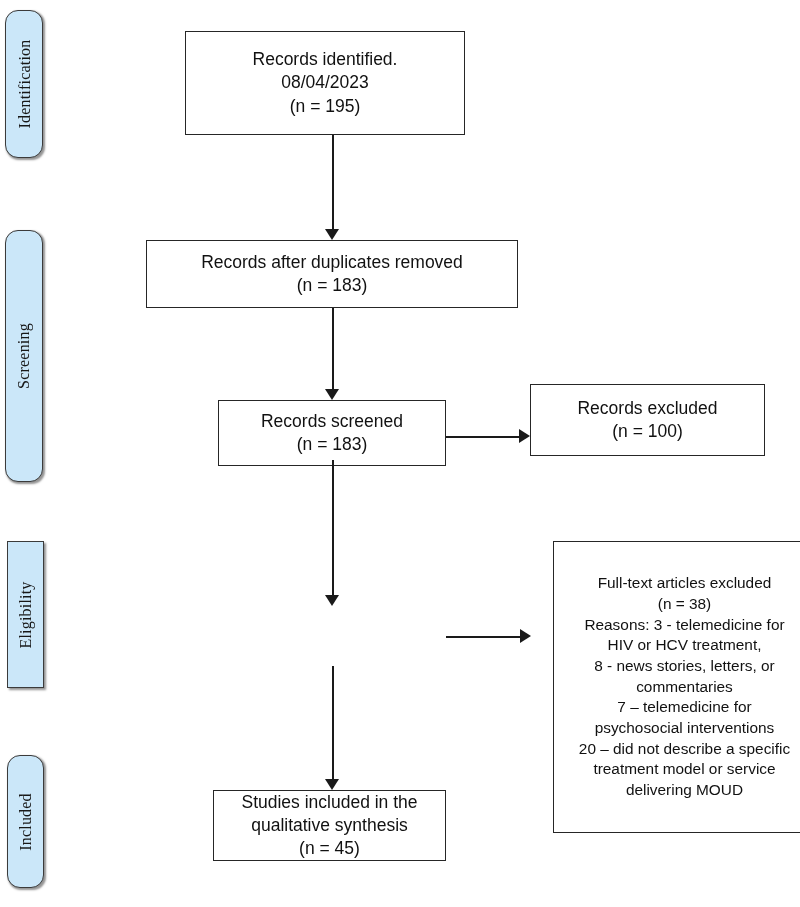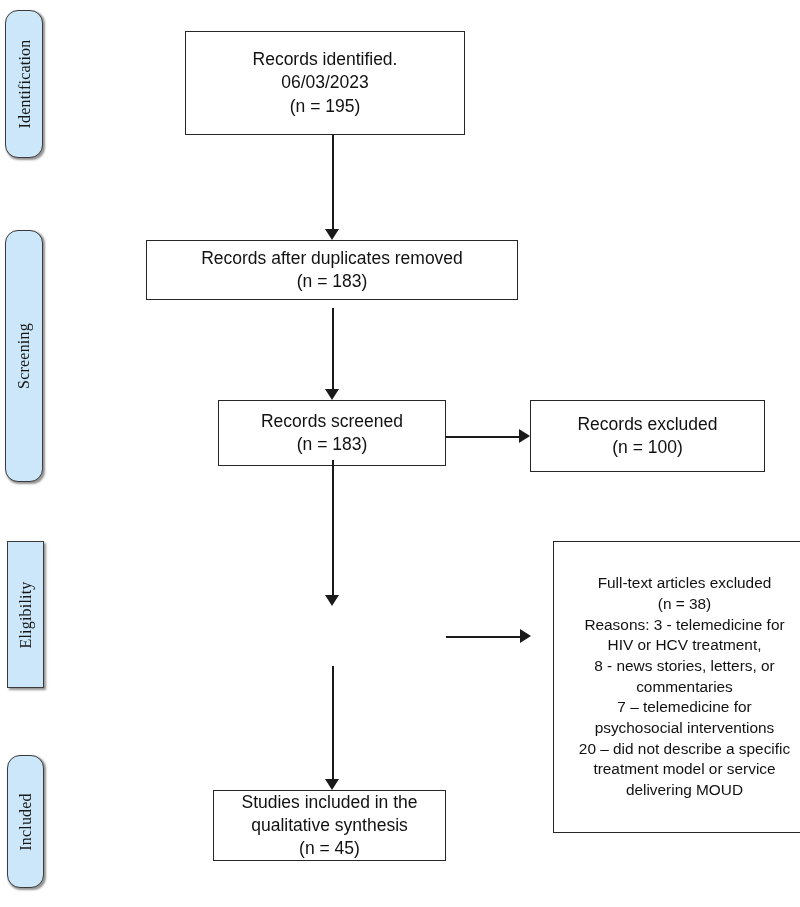--- a/index.html
+++ b/index.html
@@ -103,35 +103,35 @@
   <div class="stage square" style="left:7px; top:541px; width:37px; height:147px;">
     <span class="stage-label">Eligibility</span>
   </div>
 
   <div class="stage rounded" style="left:7px; top:755px; width:37px; height:133px;">
     <span class="stage-label">Included</span>
   </div>
 
   <div class="box" style="left:185px; top:31px; width:280px; height:104px;">
     <div class="box-text">Records identified.
-06/03/2023
+08/04/2023
 (n = 195)</div>
   </div>
 
-  <div class="box" style="left:146px; top:240px; width:372px; height:60px;">
+  <div class="box" style="left:146px; top:240px; width:372px; height:68px;">
     <div class="box-text">Records after duplicates removed
 (n = 183)</div>
   </div>
 
   <div class="box" style="left:218px; top:400px; width:228px; height:66px;">
     <div class="box-text">Records screened
 (n = 183)</div>
   </div>
 
-  <div class="box" style="left:530px; top:400px; width:235px; height:72px;">
+  <div class="box" style="left:530px; top:384px; width:235px; height:72px;">
     <div class="box-text">Records excluded
 (n = 100)</div>
   </div>
 
 
   <div class="box" style="left:553px; top:541px; width:263px; height:292px;">
     <div class="box-text small">Full-text articles excluded
 (n = 38)
 Reasons: 3 - telemedicine for
 HIV or HCV treatment,

